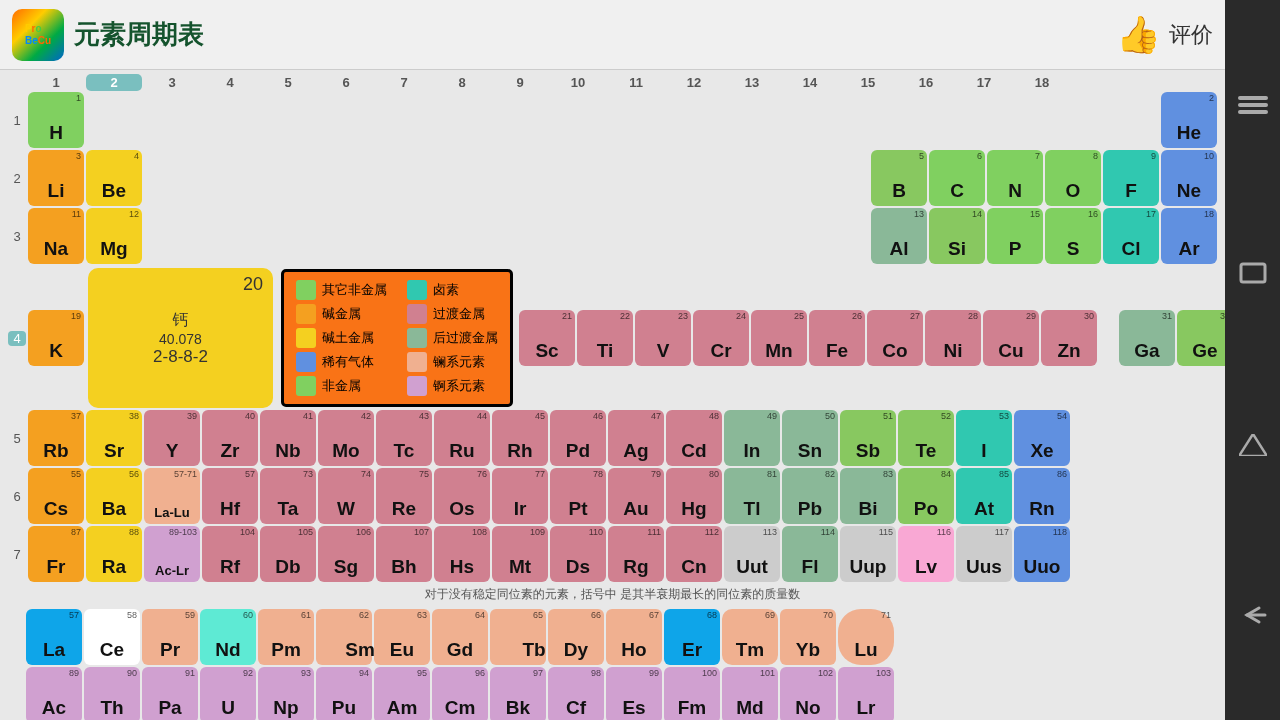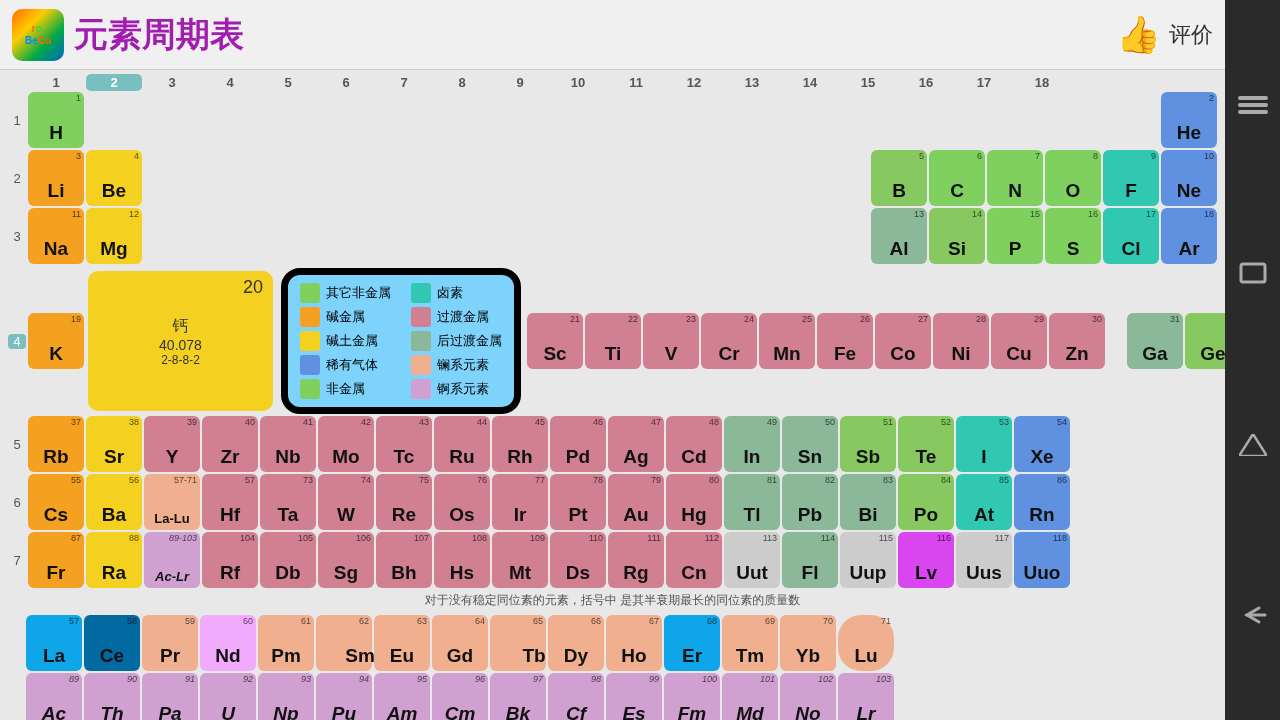--- a/index.html
+++ b/index.html
@@ -39,23 +39,23 @@
       border-radius: 10px;
       display: flex;
       align-items: center;
       justify-content: center;
       font-size: 11px;
       font-weight: bold;
       color: white;
       flex-direction: column;
     }
     #app-title {
-      font-size: 34px;
+      font-size: 26px;
       font-weight: bold;
-      color: #a21caf;
+      color: #14532d;
     }
     #header-right {
       display: flex;
       align-items: center;
       gap: 8px;
     }
     #thumbs-up {
       font-size: 36px;
       color: #4488ff;
     }
@@ -71,21 +71,21 @@
     
     .alkali { background: #f4a020; } 
     .alkaline { background: #f4d020; } 
     .transition { background: #d08090; } 
     .post-transition { background: #8ab898; } 
     .metalloid { background: #88c860; } 
     .nonmetal { background: #80d060; } 
     .halogen { background: #30c8b0; } 
     .noble { background: #6090e0; } 
     .lanthanide { background: #f0b090; } 
-    .actinide { background: #d0a0d0; font-style: italic; } 
+    .actinide { background: #d0a0d0; } 
     .unknown { background: #cccccc; }
     
     .big-element {
       width: 185px;
       height: 140px;
       background: #f4d020;
       border-radius: 10px;
       display: flex;
       flex-direction: column;
       align-items: center;
@@ -108,21 +108,21 @@
     }
     .big-element .big-name {
       font-size: 16px;
       color: #333;
     }
     .big-element .big-mass {
       font-size: 14px;
       color: #333;
     }
     .big-element .big-config {
-      font-size: 12px;
+      font-size: 17px;
       color: #333;
     }
     
     #right-sidebar {
       width: 55px;
       background: #2a2a2a;
       display: flex;
       flex-direction: column;
       align-items: center;
       justify-content: space-around;
@@ -192,23 +192,23 @@
       font-weight: bold;
     }
     .ch2 {
       background: #7abfbf;
       border-radius: 5px;
       color: white;
       padding: 1px 0;
     }
     .ch-empty { width: 18px; flex-shrink: 0; }
     .legend-box {
-      background: #7dd3fc;
-      border: 7px solid #000000;
-      border-radius: 19px;
+      background: #f97316;
+      border: 3px solid #000000;
+      border-radius: 5px;
       padding: 8px 12px;
       margin: 2px 4px;
     }
     .legend-grid {
       display: grid;
       grid-template-columns: 1fr 1fr;
       column-gap: 20px;
       row-gap: 4px;
     }
     .li {
@@ -680,50 +680,50 @@
           <span class="s">Uut</span>
         </div>
       <div class="el post-transition" style="background:#8ab898;">
           <span class="n">114</span>
           <span class="s">Fl</span>
         </div>
       <div class="el unknown">
           <span class="n">115</span>
           <span class="s">Uup</span>
         </div>
-      <div class="el post-transition" style="background:#d946ef;">
+      <div class="el post-transition" style="background:#f9a8d4;">
           <span class="n">116</span>
           <span class="s">Lv</span>
         </div>
       <div class="el unknown">
           <span class="n">117</span>
           <span class="s">Uus</span>
         </div>
       <div class="el noble">
           <span class="n">118</span>
           <span class="s">Uuo</span>
         </div>
     </div>
 
     <div class="footnote">对于没有稳定同位素的元素，括号中 是其半衰期最长的同位素的质量数</div>
 
     <div class="grid-row" style="margin-top:4px;padding-left:18px;">
       <div class="el lanthanide" style="background:#0ea5e9;">
           <span class="n">57</span>
           <span class="s">La</span>
         </div>
-      <div class="el lanthanide" style="background:#0369a1;">
+      <div class="el lanthanide" style="background:#ffffff;">
           <span class="n">58</span>
           <span class="s">Ce</span>
         </div>
       <div class="el lanthanide" style="background:#f0b090;">
           <span class="n">59</span>
           <span class="s">Pr</span>
         </div>
-      <div class="el lanthanide" style="background:#f0abfc;align-items:center;">
+      <div class="el lanthanide" style="background:#5eead4;align-items:center;">
           <span class="n">60</span>
           <span class="s">Nd</span>
         </div>
       <div class="el lanthanide" style="background:#f0b090;">
           <span class="n">61</span>
           <span class="s">Pm</span>
         </div>
       <div class="el lanthanide" style="background:#f0b090;padding-left:32px;">
           <span class="n">62</span>
           <span class="s">Sm</span>
@@ -745,21 +745,21 @@
           <span class="s">Dy</span>
         </div>
       <div class="el lanthanide" style="background:#f0b090;">
           <span class="n">67</span>
           <span class="s">Ho</span>
         </div>
       <div class="el lanthanide" style="background:#0ea5e9;">
           <span class="n">68</span>
           <span class="s">Er</span>
         </div>
-      <div class="el lanthanide" style="background:#f0b090;">
+      <div class="el lanthanide" style="background:#f0b090;border-radius:10px;">
           <span class="n">69</span>
           <span class="s">Tm</span>
         </div>
       <div class="el lanthanide" style="background:#f0b090;">
           <span class="n">70</span>
           <span class="s">Yb</span>
         </div>
       <div class="el lanthanide" style="background:#f0b090;border-radius:23px;">
           <span class="n">71</span>
           <span class="s">Lu</span>

